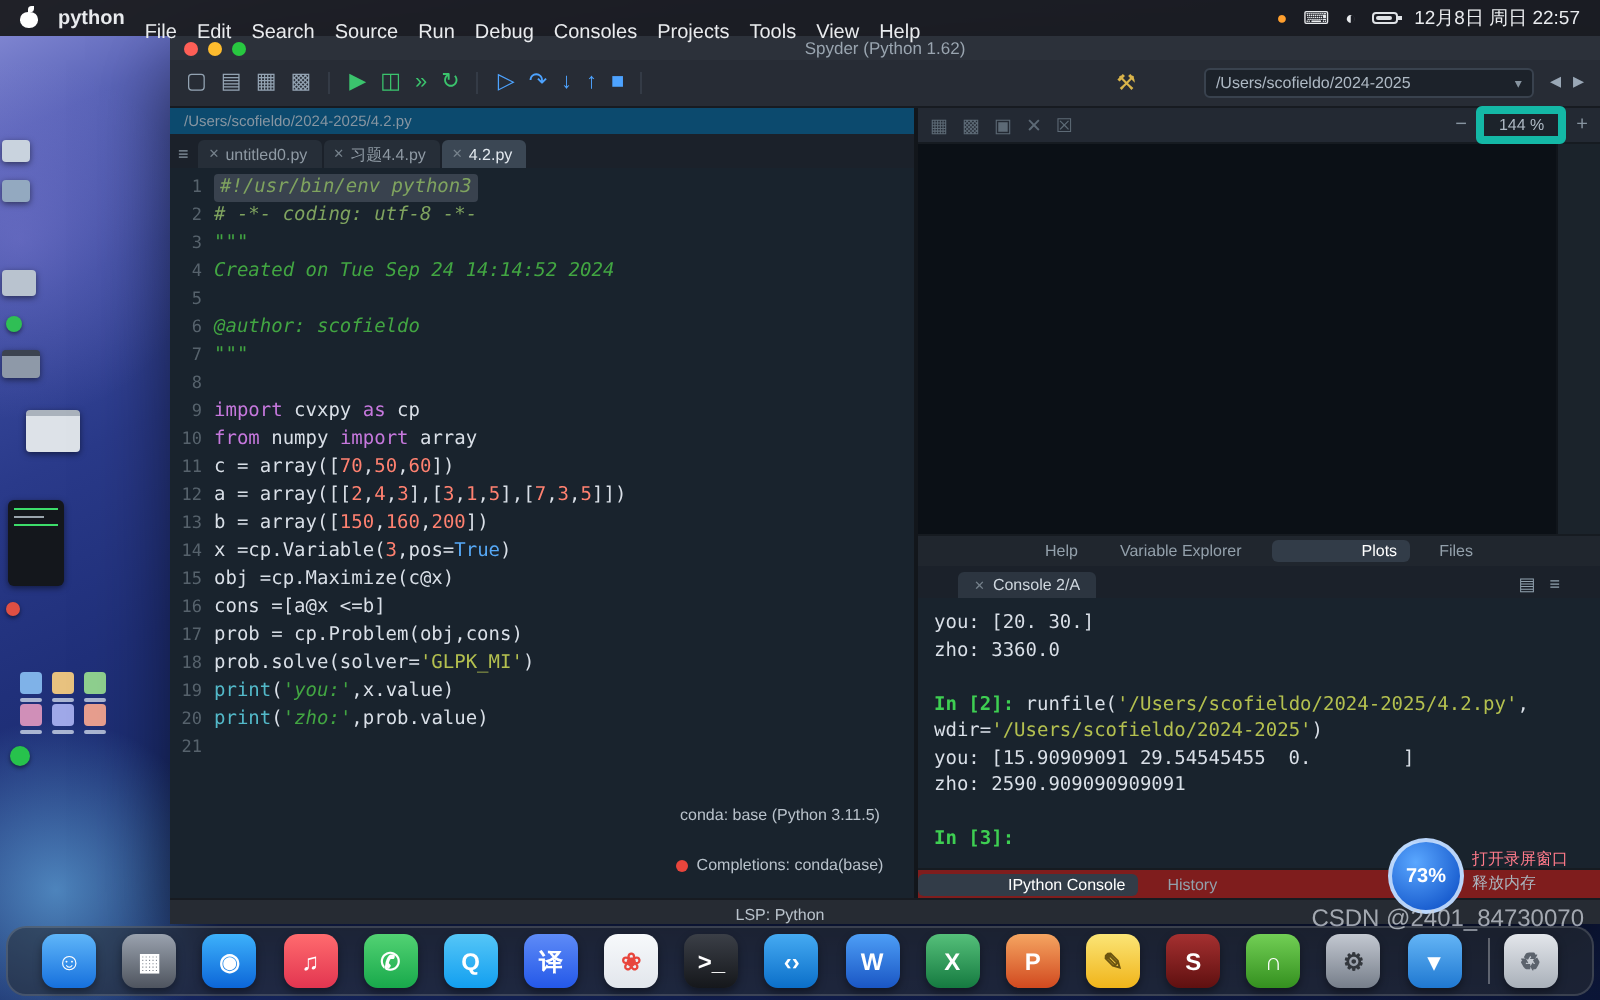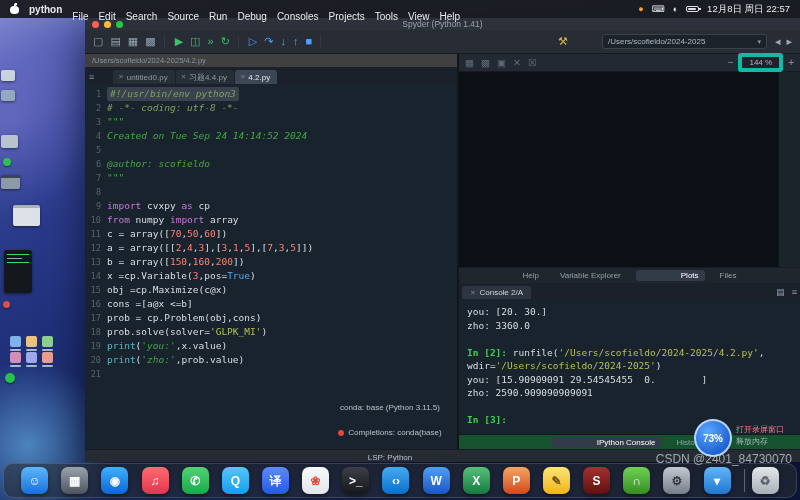--- a/index.html
+++ b/index.html
@@ -59,21 +59,21 @@
   .tb-icon { font-size:11px; line-height:1; cursor:default; }
   .tb-right { margin-left:auto; display:flex; align-items:center; gap:8px; }
   .wrench { color:#d9b44a; font-size:11px; margin-right:26px; }
   .pathbox { width:165px; height:15px; background:#1c222a; border:1px solid #39424e; border-radius:3px;
     display:flex; align-items:center; padding:0 5px; font-size:8px; color:#aeb9c4; white-space:nowrap; overflow:hidden; }
   .pathbox .caret { margin-left:auto; color:#8794a0; font-size:7px; }
   .tb-nav { display:flex; gap:6px; }
   
   .left-pane { position:absolute; left:0; top:36px; width:372px; height:395px; background:#1f252d; }
   .splitter { position:absolute; left:372px; top:36px; width:2px; height:395px; background:#12161b; }
-  .breadcrumb { height:13px; display:flex; align-items:center; padding:0 7px; font-size:7.5px; color:#8795a1; background:#404040; white-space:nowrap; }
+  .breadcrumb { height:13px; display:flex; align-items:center; padding:0 7px; font-size:7.5px; color:#8795a1; background:#0c4a6e; white-space:nowrap; }
   .tabbar { height:17px; background:#1b212a; display:flex; align-items:flex-end; padding-left:2px; gap:1px; }
   .browse-tabs { color:#8795a1; font-size:9px; padding:0 4px 2px 2px; }
   .etab { display:flex; align-items:center; gap:3px; background:#262e38; color:#8f9aa4; font-size:8px;
     padding:2px 7px 2px 5px; border-radius:3px 3px 0 0; height:14px; white-space:nowrap; }
   .etab.active { background:#3b4754; color:#e3e9ef; }
   .tab-close { font-size:6.5px; color:#76828c; }
   .editor { height:365px; background:#19232d; overflow:hidden; padding-top:3px;
     font-family:"DejaVu Sans Mono", monospace; font-size:9.5px; line-height:14px; }
   .code-line { display:flex; white-space:pre; }
   .gut { width:22px; flex:none; text-align:right; padding-right:6px; color:#56626c; font-size:8.5px; }
@@ -98,29 +98,29 @@
   .zoom-wrap { margin-left:auto; display:flex; align-items:center; gap:5px; }
   .zoombox { background:#1c232b; border:4px solid #14b8a6; border-radius:3px; color:#aeb9c4; font-size:8px; padding:1px 7px; }
   .zoomi { color:#8794a0; font-size:10px; }
   .plots-content { position:absolute; top:18px; left:0; right:0; height:195px; background:#0b1016; }
   .thumb-strip { position:absolute; top:0; right:0; bottom:0; width:22px; background:#1b232b; border-left:1px solid #10151b; }
   .panel-tabs { position:absolute; top:213px; left:0; right:0; height:16px; background:#20262e; border-top:1px solid #161b21;
     display:flex; align-items:center; justify-content:center; gap:9px; font-size:8px; color:#93a0ab; }
   .ptab { padding:1px 6px; border-radius:3px; white-space:nowrap; }
   .ptab.active { background:#323c48; color:#fff;padding-left:45px; }
   .console-header { position:absolute; top:229px; left:0; right:0; height:16px; background:#1b212a;
-    display:flex; align-items:flex-end; padding:0 3px; }
+    display:flex; align-items:flex-end; padding:0 20px; }
   .ctab { display:flex; align-items:center; gap:4px; background:#2c3540; color:#cfd7de; font-size:8px;
     padding:2px 8px; border-radius:3px 3px 0 0; height:13px; }
   .ch-icons { margin-left:auto; display:flex; gap:7px; color:#8fa0ad; font-size:9px; align-items:center; padding-bottom:2px; }
   .console-content { position:absolute; top:245px; left:0; right:0; height:135px; background:#19232d; padding:6px 8px;
     font-family:"DejaVu Sans Mono", monospace; font-size:9.5px; line-height:13.5px; overflow:hidden; }
   .con-line { white-space:pre; min-height:13.5px; }
-  .console-tabs { position:absolute; top:380px; left:0; right:0; height:15px; background:#14532d; border-top:1px solid #161b21;
-    display:flex; align-items:center; justify-content:center; gap:9px; font-size:8px; color:#93a0ab; }
+  .console-tabs { position:absolute; top:380px; left:0; right:0; height:15px; background:#7f1d1d; border-top:1px solid #161b21;
+    display:flex; align-items:center; gap:9px; font-size:8px; color:#93a0ab; }
   
   .statusbar { position:absolute; left:0; right:0; top:431px; height:13px; background:#262b33; border-top:1px solid #171b21;
     display:flex; align-items:center; justify-content:flex-end; gap:16px; padding-right:105px; font-size:8px; color:#b9c2cb;flex-direction:column; }
   .sb-item { display:flex; align-items:center; gap:4px; white-space:nowrap; }
   .sb-dot { width:6px; height:6px; border-radius:50%; background:#e8453c; display:inline-block; }
   
   .dock { position:absolute; left:3px; right:3px; bottom:2px; height:35px; background:rgba(40,44,52,.58);
     border:1px solid rgba(255,255,255,.14); border-radius:10px; display:flex; align-items:center;
     justify-content:space-evenly; padding:0 4px; z-index:40; }
   .dock-icon { width:27px; height:27px; border-radius:7px; display:flex; align-items:center; justify-content:center;
@@ -192,21 +192,21 @@
     </div>
     <span class="dot dot-g2"></span>
   </div>
 
   <div class="window">
 
     <div class="titlebar">
       <span class="tl tl-close"></span>
       <span class="tl tl-min"></span>
       <span class="tl tl-zoom"></span>
-      <span class="wtitle">Spyder (Python 1.41)</span>
+      <span class="wtitle">Spyder (Python 1.62)</span>
     </div>
 
     <div class="toolbar">
       <span id="tb-groups" style="display:flex;gap:10px;">
           <div class="tb-group">
             <span class="tb-icon" style="color: rgb(147, 163, 178);">▢</span>
             <span class="tb-icon" style="color: rgb(147, 163, 178);">▤</span>
             <span class="tb-icon" style="color: rgb(147, 163, 178);">▦</span>
             <span class="tb-icon" style="color: rgb(147, 163, 178);">▩</span>
           </div>
@@ -234,21 +234,21 @@
             <span class="tb-icon" style="color: rgb(154, 168, 182);">◂</span>
             <span class="tb-icon" style="color: rgb(154, 168, 182);">▸</span>
           </span>
       </span>
     </div>
 
     <div class="left-pane">
       <div class="breadcrumb">/Users/scofieldo/2024-2025/4.2.py</div>
       <div class="tabbar">
         <span class="browse-tabs">≡</span>
-        <span id="etabs" style="display:flex;gap:1px;align-items:flex-start;margin-left:14px;">
+        <span id="etabs" style="display:flex;gap:1px;align-items:flex-start;">
             <div class="etab">
               <span class="tab-close">✕</span>
               <span class="tab-label">untitled0.py</span>
             </div>
             <div class="etab">
               <span class="tab-close">✕</span>
               <span class="tab-label">习题4.4.py</span>
             </div>
             <div class="etab active">
               <span class="tab-close">✕</span>

